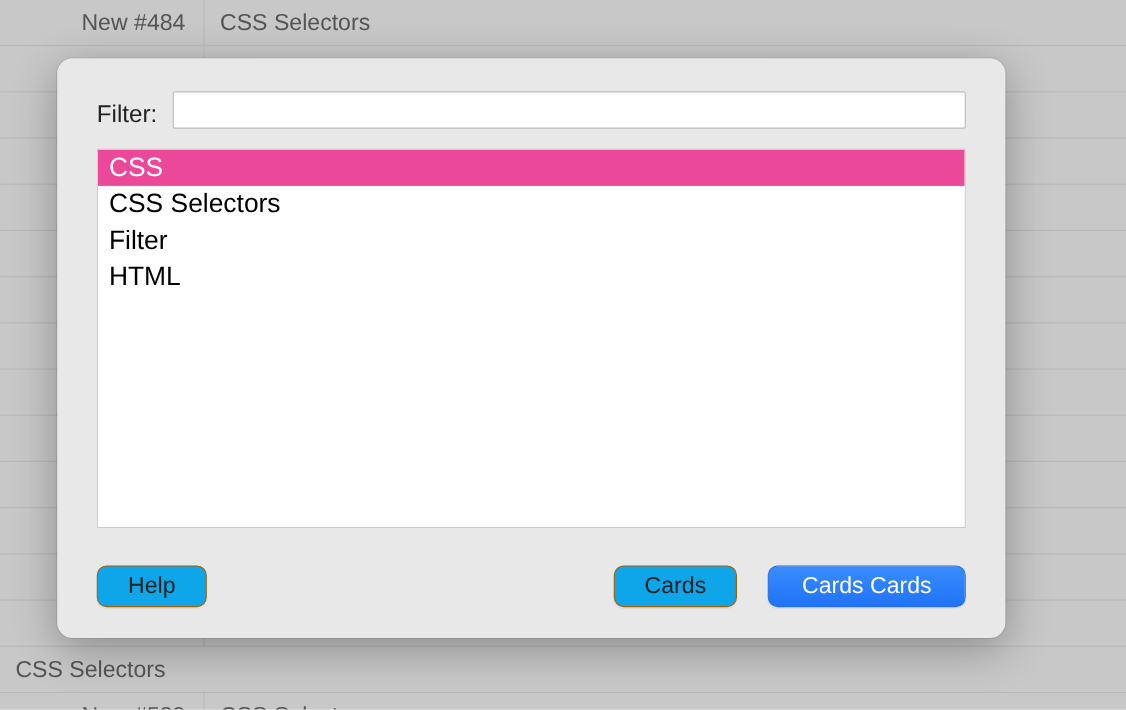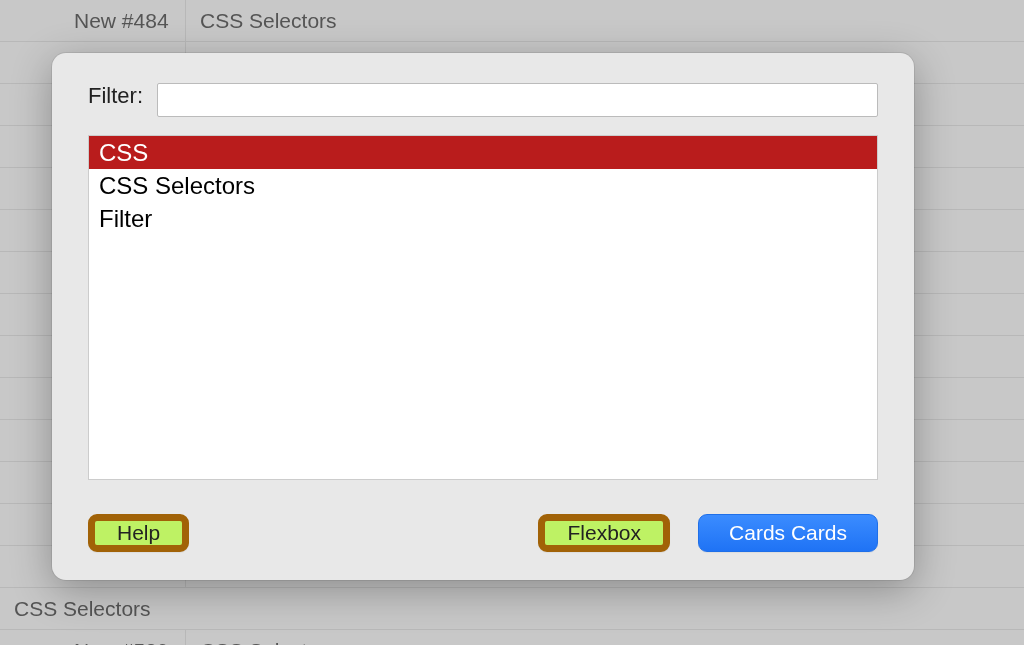--- a/index.html
+++ b/index.html
@@ -52,21 +52,21 @@
       height: 527px;
       background: #e8e8e8;
       border-radius: 14px;
       box-shadow: 0 10px 40px rgba(0,0,0,0.3), 0 0 0 1px rgba(0,0,0,0.08);
       padding: 30px 36px 28px 36px;
       display: flex;
       flex-direction: column;
     }
     .filter-row {
       display: flex;
-      align-items: flex-start;
+      align-items: flex-end;
       margin-bottom: 18px;
     }
     .filter-label {
       font-size: 22px;
       color: #222;
       margin-right: 14px;
     }
     .filter-input {
       flex: 1;
       height: 34px;
@@ -84,39 +84,39 @@
       overflow: auto;
       font-size: 24px;
       color: #000;
     }
     .list-item {
       padding: 1px 10px;
       cursor: pointer;
       line-height: 31px;
     }
     .list-item.selected {
-      background: #b91c1c;
+      background: #ec4899;
       color: #fff;
     }
     .button-row {
       display: flex;
       margin-top: 34px;
       gap: 28px;
     }
     .button-row .spacer {
       flex: 1;
     }
     button {
       font-family: inherit;
       font-size: 21px;
       height: 38px;
       padding: 0 22px;
       border-radius: 9px;
-      border: 7px solid #a16207;
-      background: #bef264;
+      border: 1px solid #a16207;
+      background: #0ea5e9;
       color: #222;
       cursor: pointer;
       box-shadow: 0 1px 1px rgba(0,0,0,0.05);
     }
     button.primary {
       background: #2a7fff;
       background: linear-gradient(#3b8cff, #1f73f5);
       border: 1px solid #1f6fe8;
       color: #fff;
     }
@@ -196,20 +196,21 @@
 
 <div class="modal">
   <div class="filter-row">
     <span class="filter-label">Filter:</span>
     <input class="filter-input" type="text" value="" style="">
   </div>
   <div class="list" id="deck-list">
       <div class="list-item selected">CSS</div>
       <div class="list-item">CSS Selectors</div>
       <div class="list-item">Filter</div>
+      <div class="list-item">HTML</div>
     </div>
   <div class="button-row">
     <button class="btn-help">Help</button>
     <div class="spacer"></div>
-    <button class="btn-cancel">Flexbox</button>
+    <button class="btn-cancel">Cards</button>
     <button class="primary btn-move">Cards Cards</button>
   </div>
 </div>
 
 </body></html>

